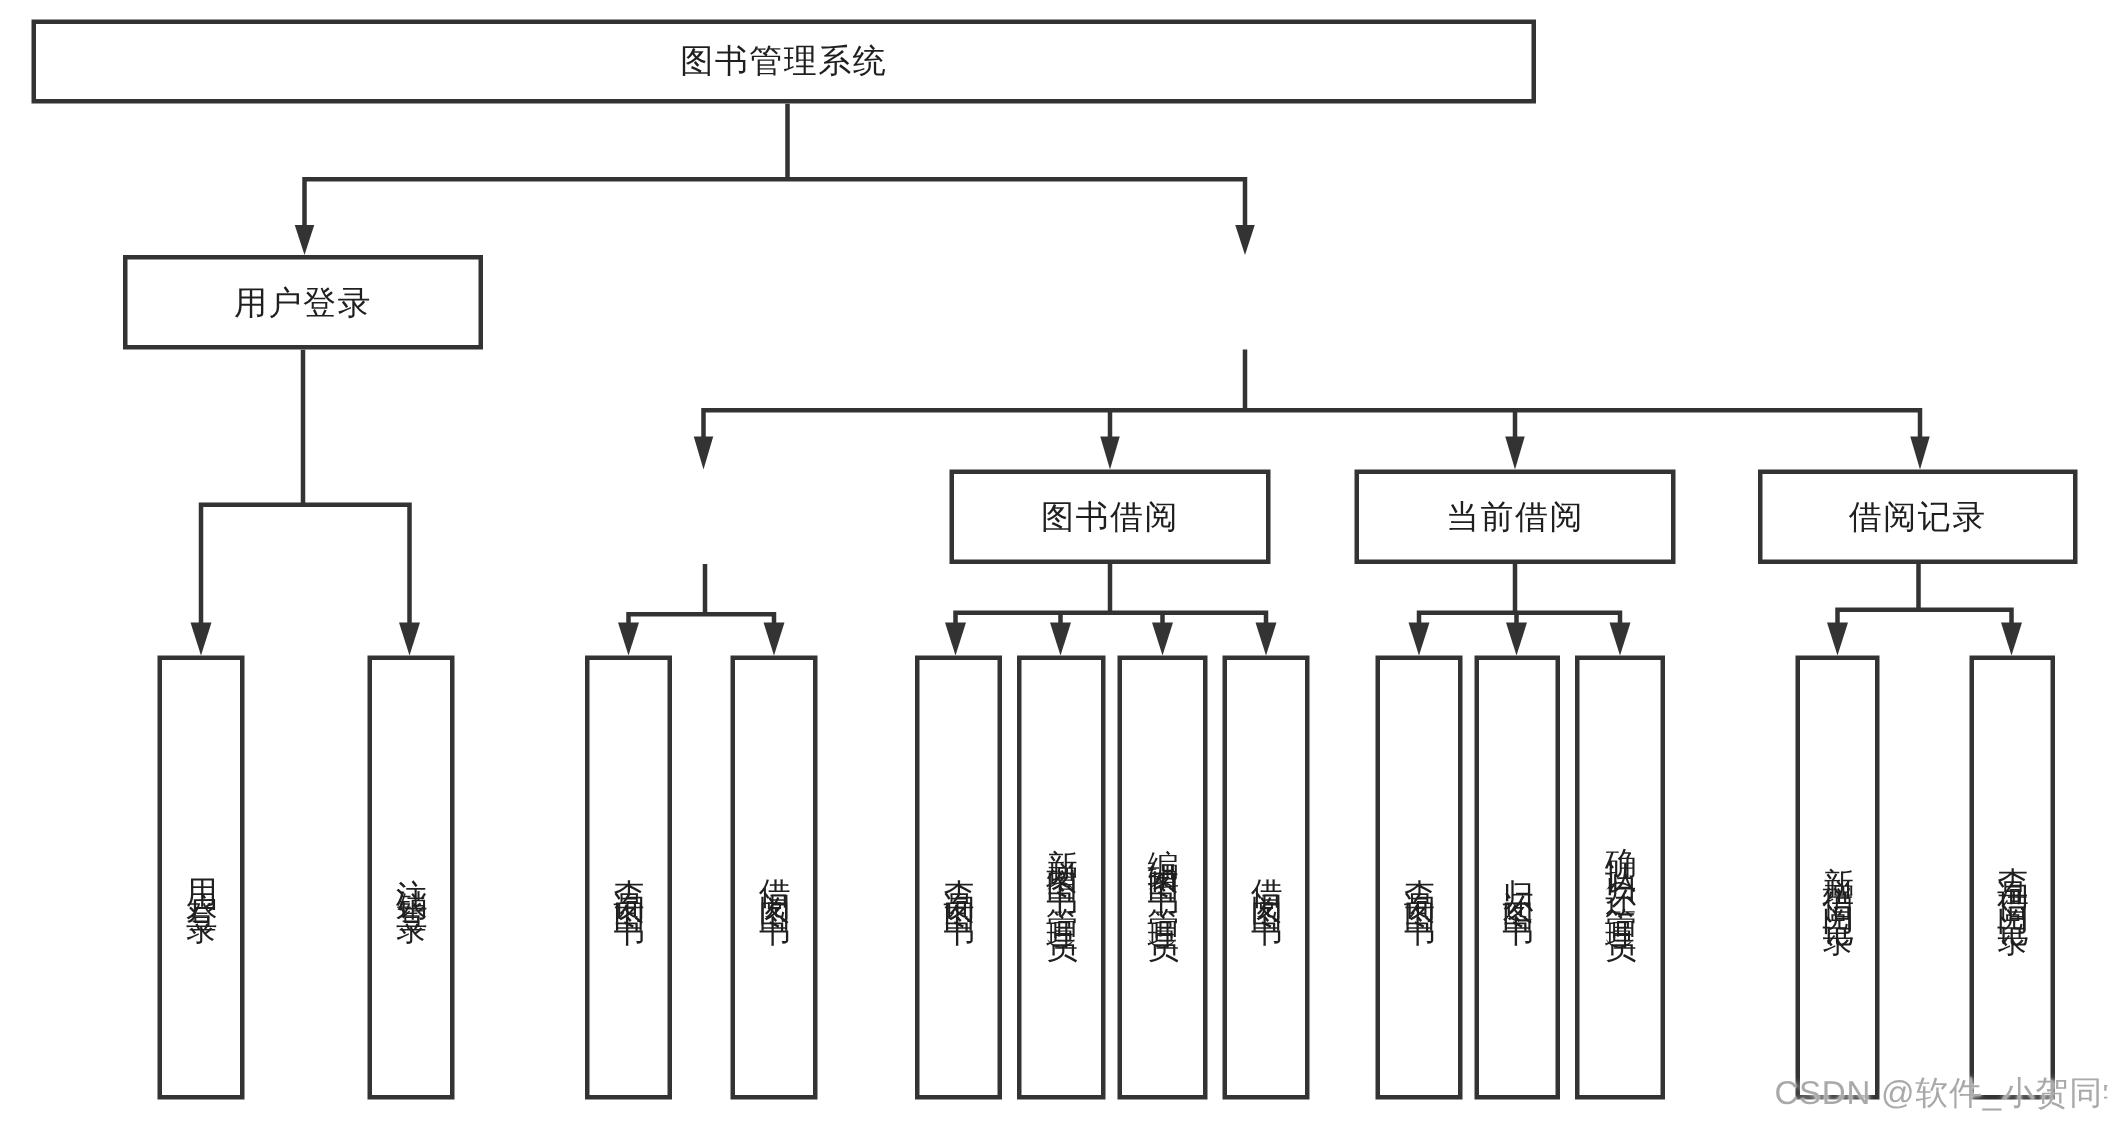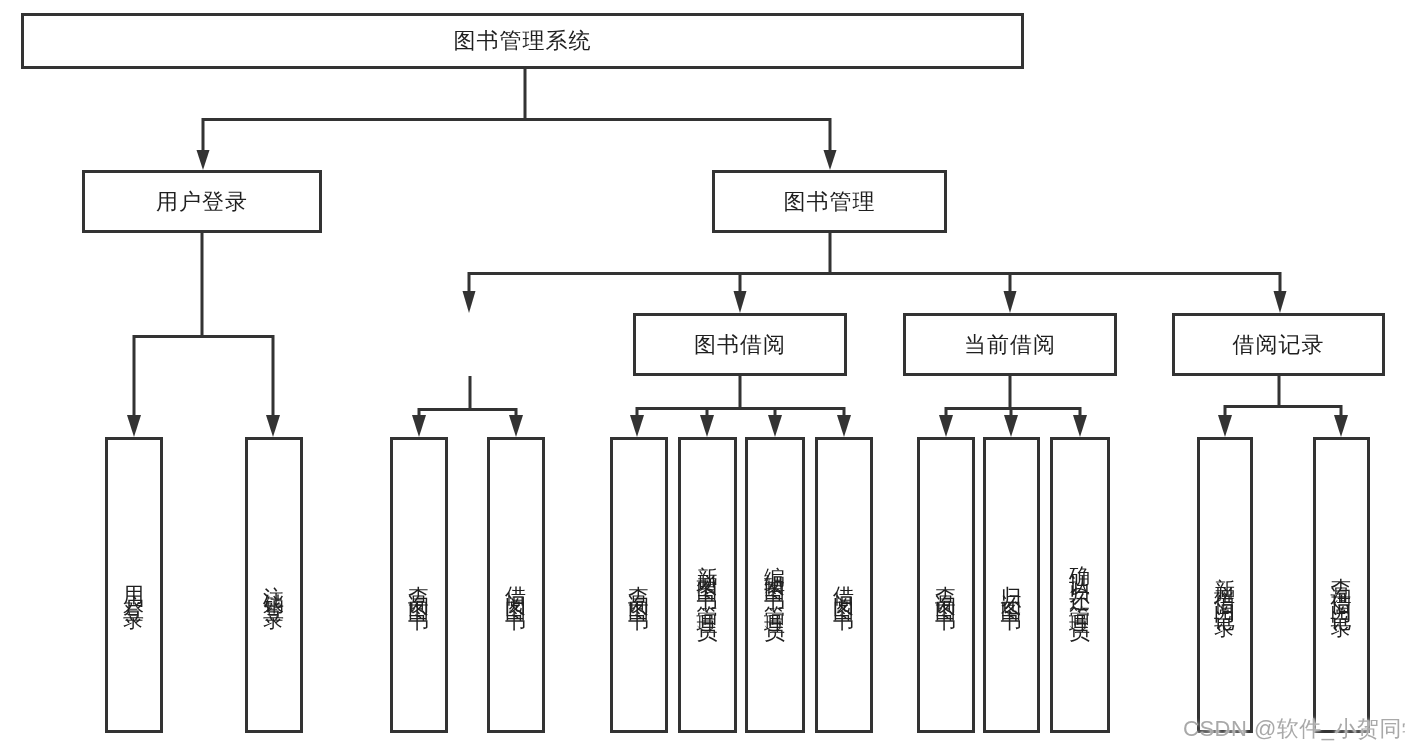--- a/index.html
+++ b/index.html
@@ -68,23 +68,20 @@
     </g>
   </svg>
 
   <div class="box" style="left:21px;top:13px;width:1003px;height:56px">
     <span class="hlabel">图书管理系统</span>
   </div>
 
   <div class="box" style="left:82px;top:170px;width:240px;height:63px">
     <span class="hlabel">用户登录</span>
   </div>
-  <div class="box" style="left:712px;top:170px;width:235px;height:63px">
-    <span class="hlabel">图书管理</span>
-  </div>
 
   <div class="box" style="left:633px;top:313px;width:214px;height:63px">
     <span class="hlabel">图书借阅</span>
   </div>
   <div class="box" style="left:903px;top:313px;width:214px;height:63px">
     <span class="hlabel">当前借阅</span>
   </div>
   <div class="box" style="left:1172px;top:313px;width:213px;height:63px">
     <span class="hlabel">借阅记录</span>
   </div>

